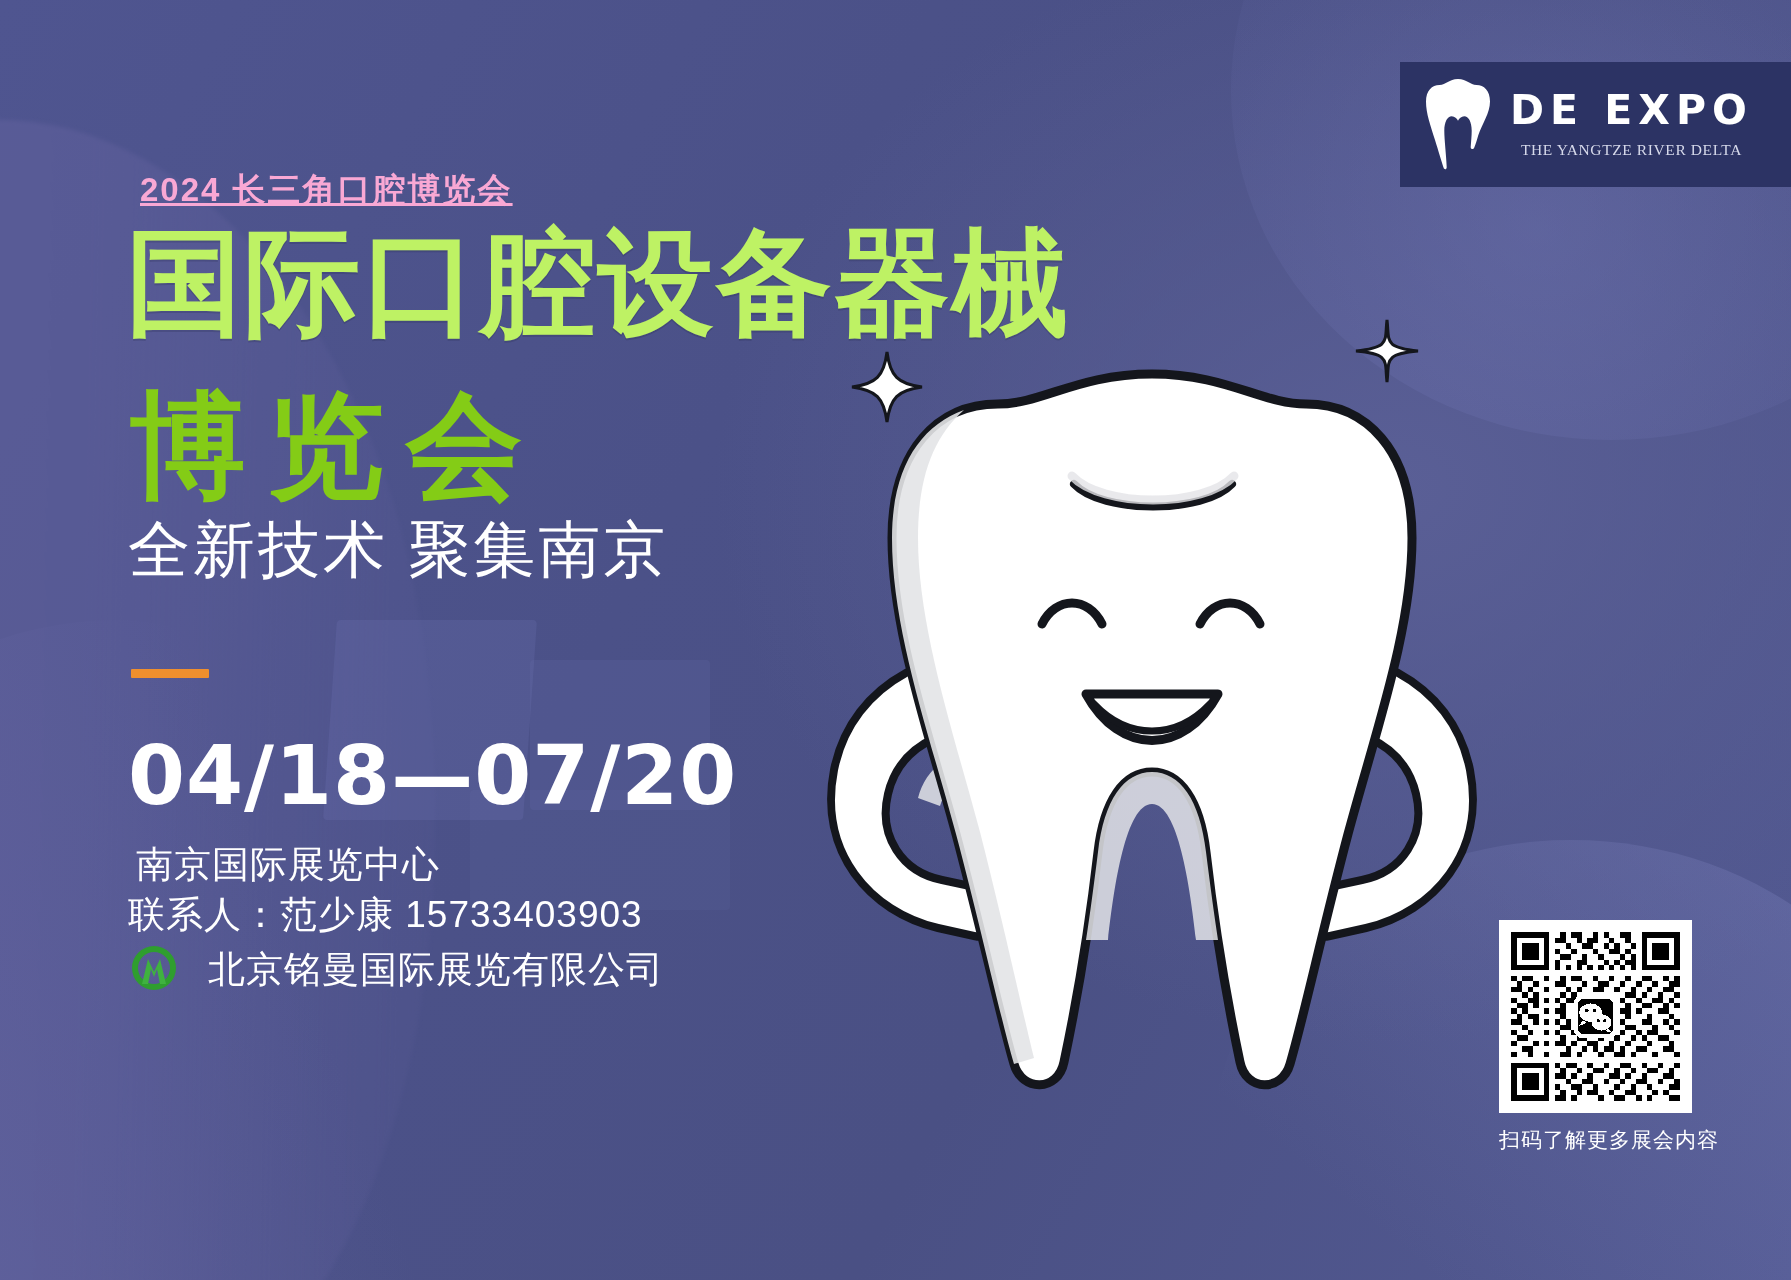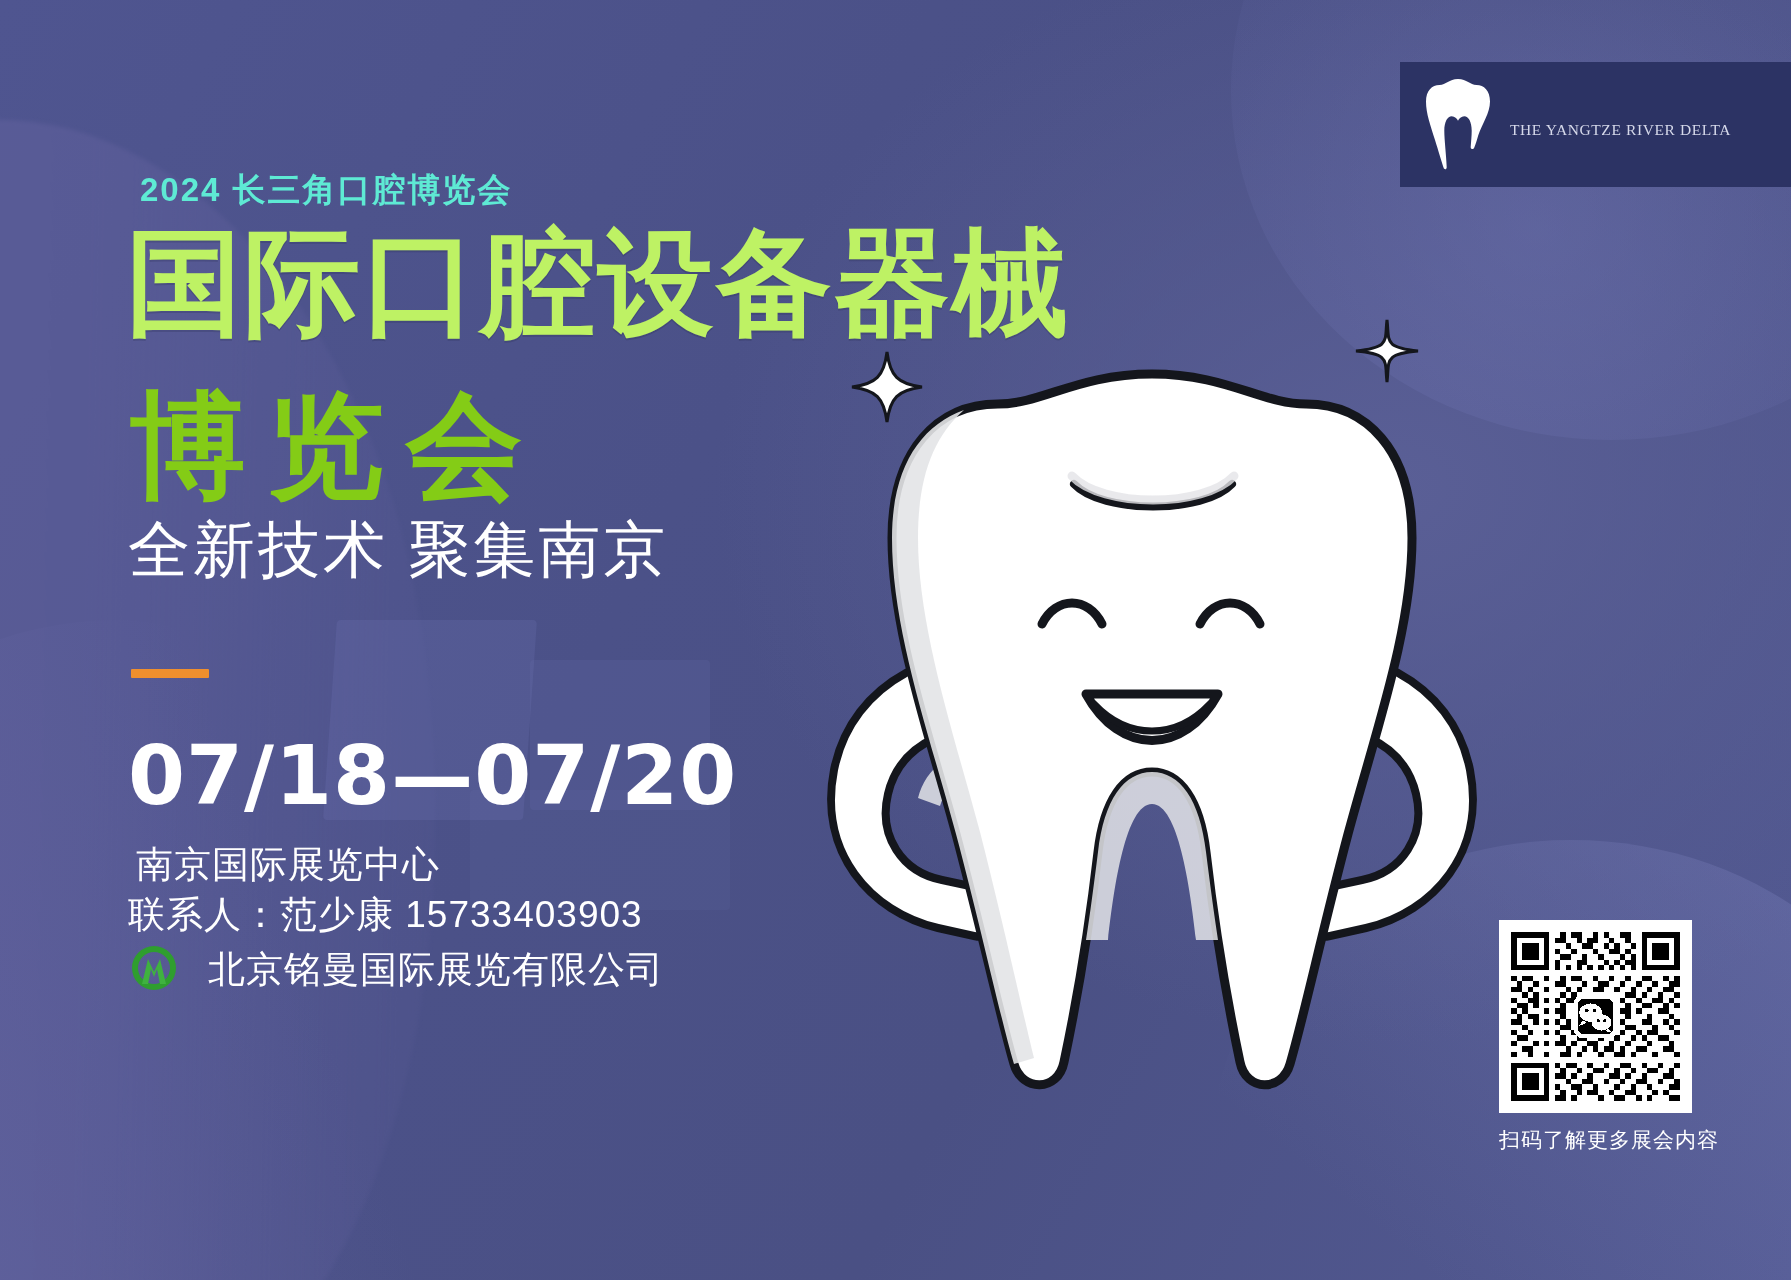--- a/index.html
+++ b/index.html
@@ -92,25 +92,26 @@
     font-family:"Liberation Serif", serif;
     font-size:15.5px;
     letter-spacing:.6px;
     margin-top:10px;
     white-space:nowrap;
   }
 
   
   .eyebrow {
     position:absolute; left:140px; top:168px;
-    color:#5eead4;
+    color:#f9a8d4;
     font-size:33px;
     font-weight:700;
     letter-spacing:2px;
     white-space:nowrap;
+    text-decoration:underline;
   }
 
   .headline {
     position:absolute; left:126px; top:222px;
     color:#bef264;
     font-size:116px;
     font-weight:700;
     letter-spacing:2px;
     line-height:1.06;
     white-space:nowrap;
@@ -223,30 +224,31 @@
   <div class="bg-panel p2"></div>
   <div class="bg-panel p3"></div>
 
   <div class="logo-box">
     <span class="logo-tooth">
       <svg width="72" height="96" viewBox="0 0 72 96" aria-hidden="true">
         <path fill="#ffffff" d="M36 4c-9 0-12 6-18.5 6C10 10 4 15.5 4 26.5c0 12 4.5 24 9 38.5 3.2 10.3 6.6 21.5 8.6 27.8.7 2.2 3.2 1.7 3.1-.6-.5-12.6-2.4-27.6-2.4-36.4 0-9.2 3.3-14.6 7.4-14.6 3.2 0 5.1 2.3 6.3 4.5 1.2-2.2 3.1-4.5 6.3-4.5 4.1 0 7.4 5.4 7.4 14.6 0 5-.6 11-1 16.1-.2 2.3 2.7 2.9 3.5.8 1.4-3.7 2.8-8 4-12.3C60.3 48.4 68 38.1 68 26.5 68 15.5 62 10 54.5 10 48 10 45 4 36 4z"></path>
       </svg>
     </span>
     <span class="logo-words">
+      <span class="logo-title">DE EXPO</span>
       <span class="logo-sub">THE YANGTZE RIVER DELTA</span>
     </span>
   </div>
 
   <div class="eyebrow">2024 长三角口腔博览会</div>
   <div class="headline">国际口腔设备器械</div>
   <div class="headline-accent">博览会</div>
   <div class="tagline">全新技术 聚集南京</div>
   <div class="divider"></div>
-  <div class="dates">07/18—07/20</div>
+  <div class="dates">04/18—07/20</div>
   <div class="venue">南京国际展览中心</div>
   <div class="contact">联系人：范少康 15733403903</div>
 
   <div class="company-row">
     <span>
       <svg width="52" height="52" viewBox="0 0 52 52" aria-hidden="true">
         <path d="M26 4a22 22 0 1 0 0 44 22 22 0 0 0 0-44zm0 6a16 16 0 1 1 0 32 16 16 0 0 1 0-32z" fill="#2f9e2f"></path>
         <path d="M14 42 L20 17 L26 30 L32 17 L38 42 L32 42 L29 27 L26 35 L23 27 L20 42 Z" fill="#3fb23f"></path>
       </svg>
     </span>

